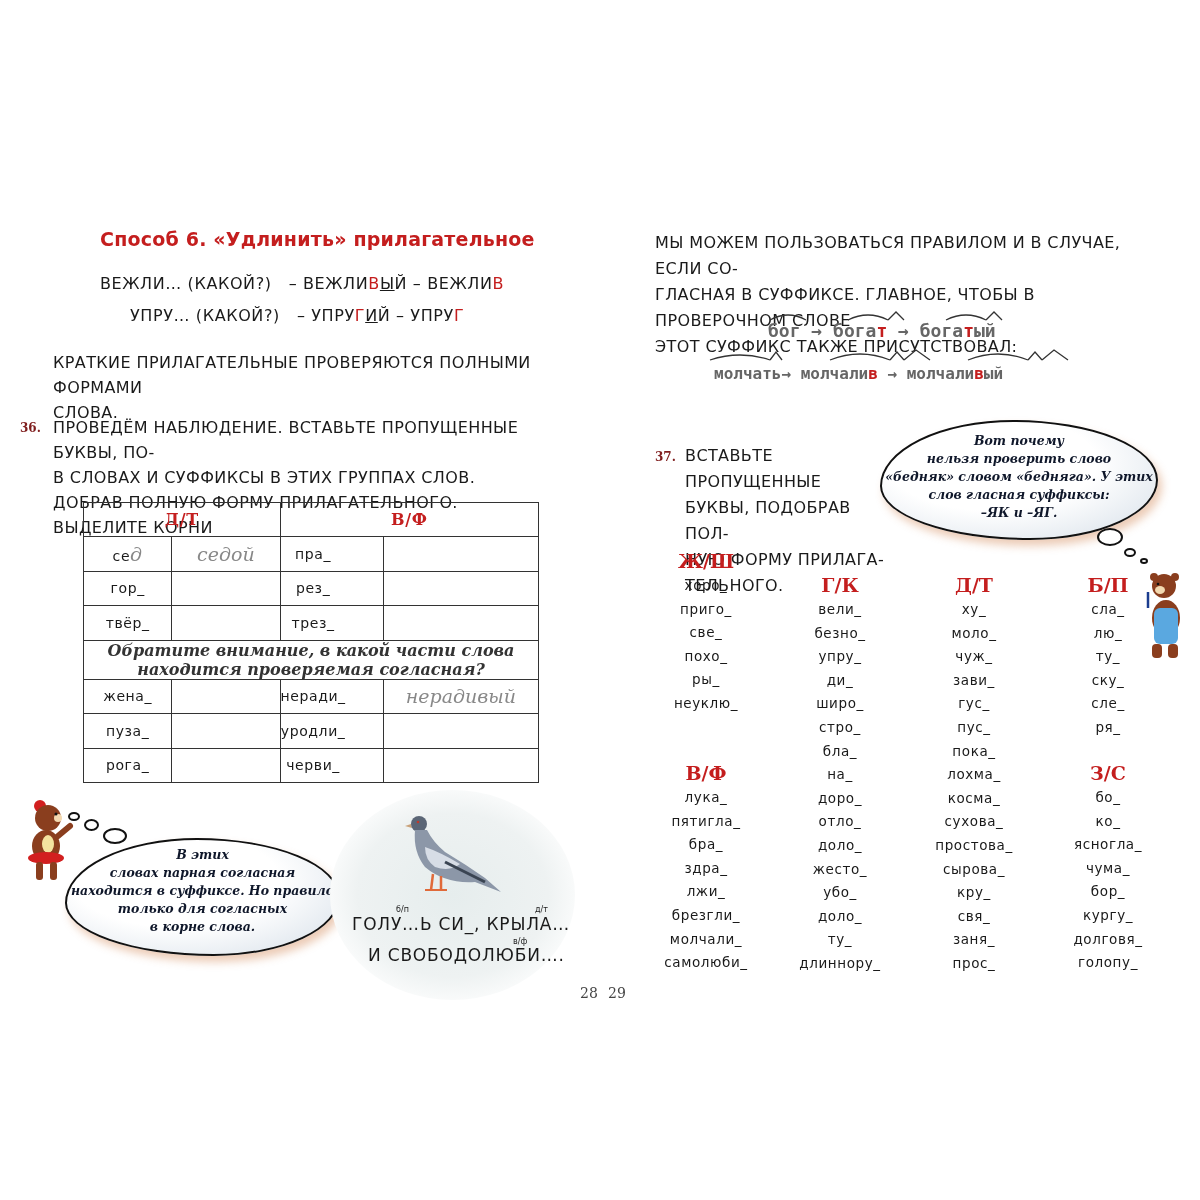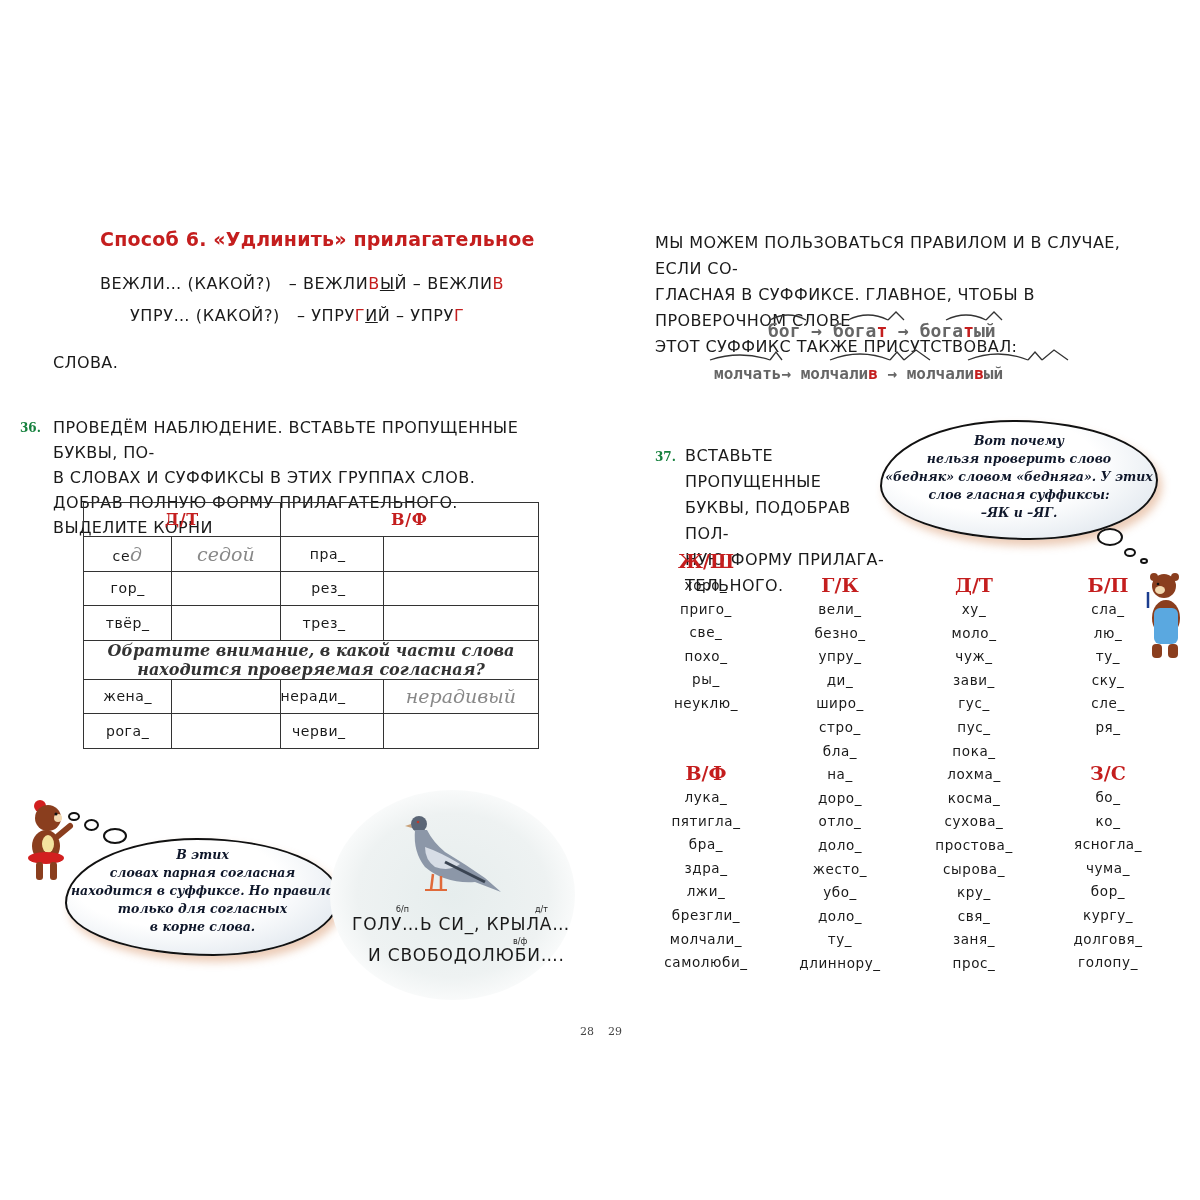--- a/index.html
+++ b/index.html
@@ -1,31 +1,31 @@
 <!DOCTYPE html>
 <html><head>
 <meta charset="utf-8">
 <style>
   * { box-sizing: border-box; margin: 0; padding: 0; }
   html, body { width: 1200px; height: 1200px; background: #ffffff; overflow: hidden; }
   body { position: relative; font-family: "DejaVu Sans", sans-serif; color: #1a1a1a; }
   .abs { position: absolute; }
   .body-text { font-size: 16px; line-height: 25px; letter-spacing: 0.4px; text-transform: uppercase; }
   .title { font-family: "DejaVu Sans", sans-serif; font-weight: bold; font-size: 19px; color: #c41e1e; letter-spacing: 0.2px; }
-  .ex-num { font-family: "DejaVu Serif", serif; font-weight: bold; font-size: 12px; color: #15803d; }
+  .ex-num { font-family: "DejaVu Serif", serif; font-weight: bold; font-size: 12px; color: #7f1d1d; }
   .example-line { font-size: 16px; letter-spacing: 0.6px; text-transform: uppercase; white-space: nowrap; }
   .example-line .hl { color: #c41e1e; }
   .example-line .ul { text-decoration: underline; }
 
   
   table.grid { border-collapse: collapse; position: absolute; left: 83px; top: 502px; width: 456px; }
   table.grid td { border: 1.5px solid #333; height: 34.5px; text-align: center; font-size: 14px; letter-spacing: 0.6px; }
   table.grid td.hdr { font-family: "DejaVu Serif", serif; font-weight: bold; color: #c41e1e; font-size: 16px; height: 34px; }
   table.grid td.note { font-family: "DejaVu Serif", serif; font-style: italic; font-weight: bold; font-size: 16px; height: 35px; color: #333; letter-spacing: 0; }
-  table.grid td.word { text-align: right; padding-right: 37px; }
+  table.grid td.word { padding-right: 37px; }
   table.grid td.hand { font-family: "DejaVu Serif", serif; font-style: italic; color: #888; font-size: 19px; letter-spacing: 0; }
   table.grid td.hand.left { text-align: center; }
 
   
   .cloud { position: absolute; background: radial-gradient(ellipse at 40% 35%, #ffffff 0%, #ffffff 45%, #e4eaf0 80%, #c9d4de 100%); border: 2px solid #111; border-radius: 48% 52% 46% 54% / 55% 50% 50% 45%; box-shadow: 4px 6px 8px rgba(200,110,50,0.35); }
   .cloud-text { position: absolute; font-family: "DejaVu Serif", serif; font-style: italic; font-weight: bold; font-size: 12.5px; line-height: 18px; text-align: center; color: #0f172a; }
   .bubble { position: absolute; border: 2px solid #111; border-radius: 50%; background: #fff; }
 
   
   .col { position: absolute; text-align: center; width: 130px; }
@@ -34,21 +34,21 @@
 
   
   .morph { position: absolute; font-family: "DejaVu Sans Mono", monospace; font-size: 18px; color: #666; font-weight: bold; white-space: nowrap; }
   .morph .r { color: #c41e1e; }
 
   
   .pigeon-bg { position: absolute; left: 330px; top: 790px; width: 245px; height: 210px; background: radial-gradient(ellipse at 50% 50%, #e6eded 0%, #eef2f2 55%, #ffffff 80%); border-radius: 50%; }
   .poem { position: absolute; font-size: 17px; letter-spacing: 0.8px; text-transform: uppercase; white-space: nowrap; }
   .sup { position: absolute; font-size: 8px; letter-spacing: 0; }
 
-  .pagenum { position: absolute; font-family: "DejaVu Serif", serif; font-size: 11px; color: #444; margin-top: 40px; }
+  .pagenum { position: absolute; font-family: "DejaVu Serif", serif; font-size: 14px; color: #444; }
 </style>
 </head>
 <body>
 
 <div class="abs title" style="left:100px; top:228px;">Способ 6. «Удлинить» прилагательное</div>
 
 <div class="abs example-line" style="left:100px; top:274px;">
   <span>вежли… (какой?)</span>&nbsp;&nbsp;
   <span>–</span>
   <span><span>вежли</span><span class="hl">в</span><span class="ul">ы</span><span>й</span></span>
@@ -57,20 +57,21 @@
 </div>
 <div class="abs example-line" style="left:130px; top:306px;">
   <span>упру… (какой?)</span>&nbsp;&nbsp;
   <span>–</span>
   <span><span>упру</span><span class="hl">г</span><span class="ul">и</span><span>й</span></span>
   <span>–</span>
   <span><span>упру</span><span class="hl">г</span></span>
 </div>
 
 <div class="abs body-text" style="left:53px; top:350px; width:490px;">
+  <div>Краткие прилагательные проверяются полными формами</div>
   <div>слова.</div>
 </div>
 
 <div class="abs ex-num" style="left:20px; top:421px;">36.</div>
 <div class="abs body-text" style="left:53px; top:415px; width:490px;">
   <div>Проведём наблюдение. Вставьте пропущенные буквы, по-</div>
   <div>в словах и суффиксы в этих группах слов.</div>
   <div>добрав полную форму прилагательного. Выделите корни</div>
 </div>
 
@@ -105,20 +106,26 @@
     <td class="hand"></td>
   </tr>
   <tr>
     <td class="note" colspan="4">Обратите внимание, в какой части слова находится проверяемая согласная?</td>
   </tr>
   <tr>
     <td>жена_</td>
     <td class="hand"></td>
     <td class="word">неради_</td>
     <td class="hand">нерадивый</td>
+  </tr>
+  <tr>
+    <td>пуза_</td>
+    <td class="hand"></td>
+    <td class="word">уродли_</td>
+    <td class="hand"></td>
   </tr>
   <tr>
     <td>рога_</td>
     <td class="hand"></td>
     <td class="word">черви_</td>
     <td class="hand"></td>
   </tr>
 </tbody>
   </table>
 

